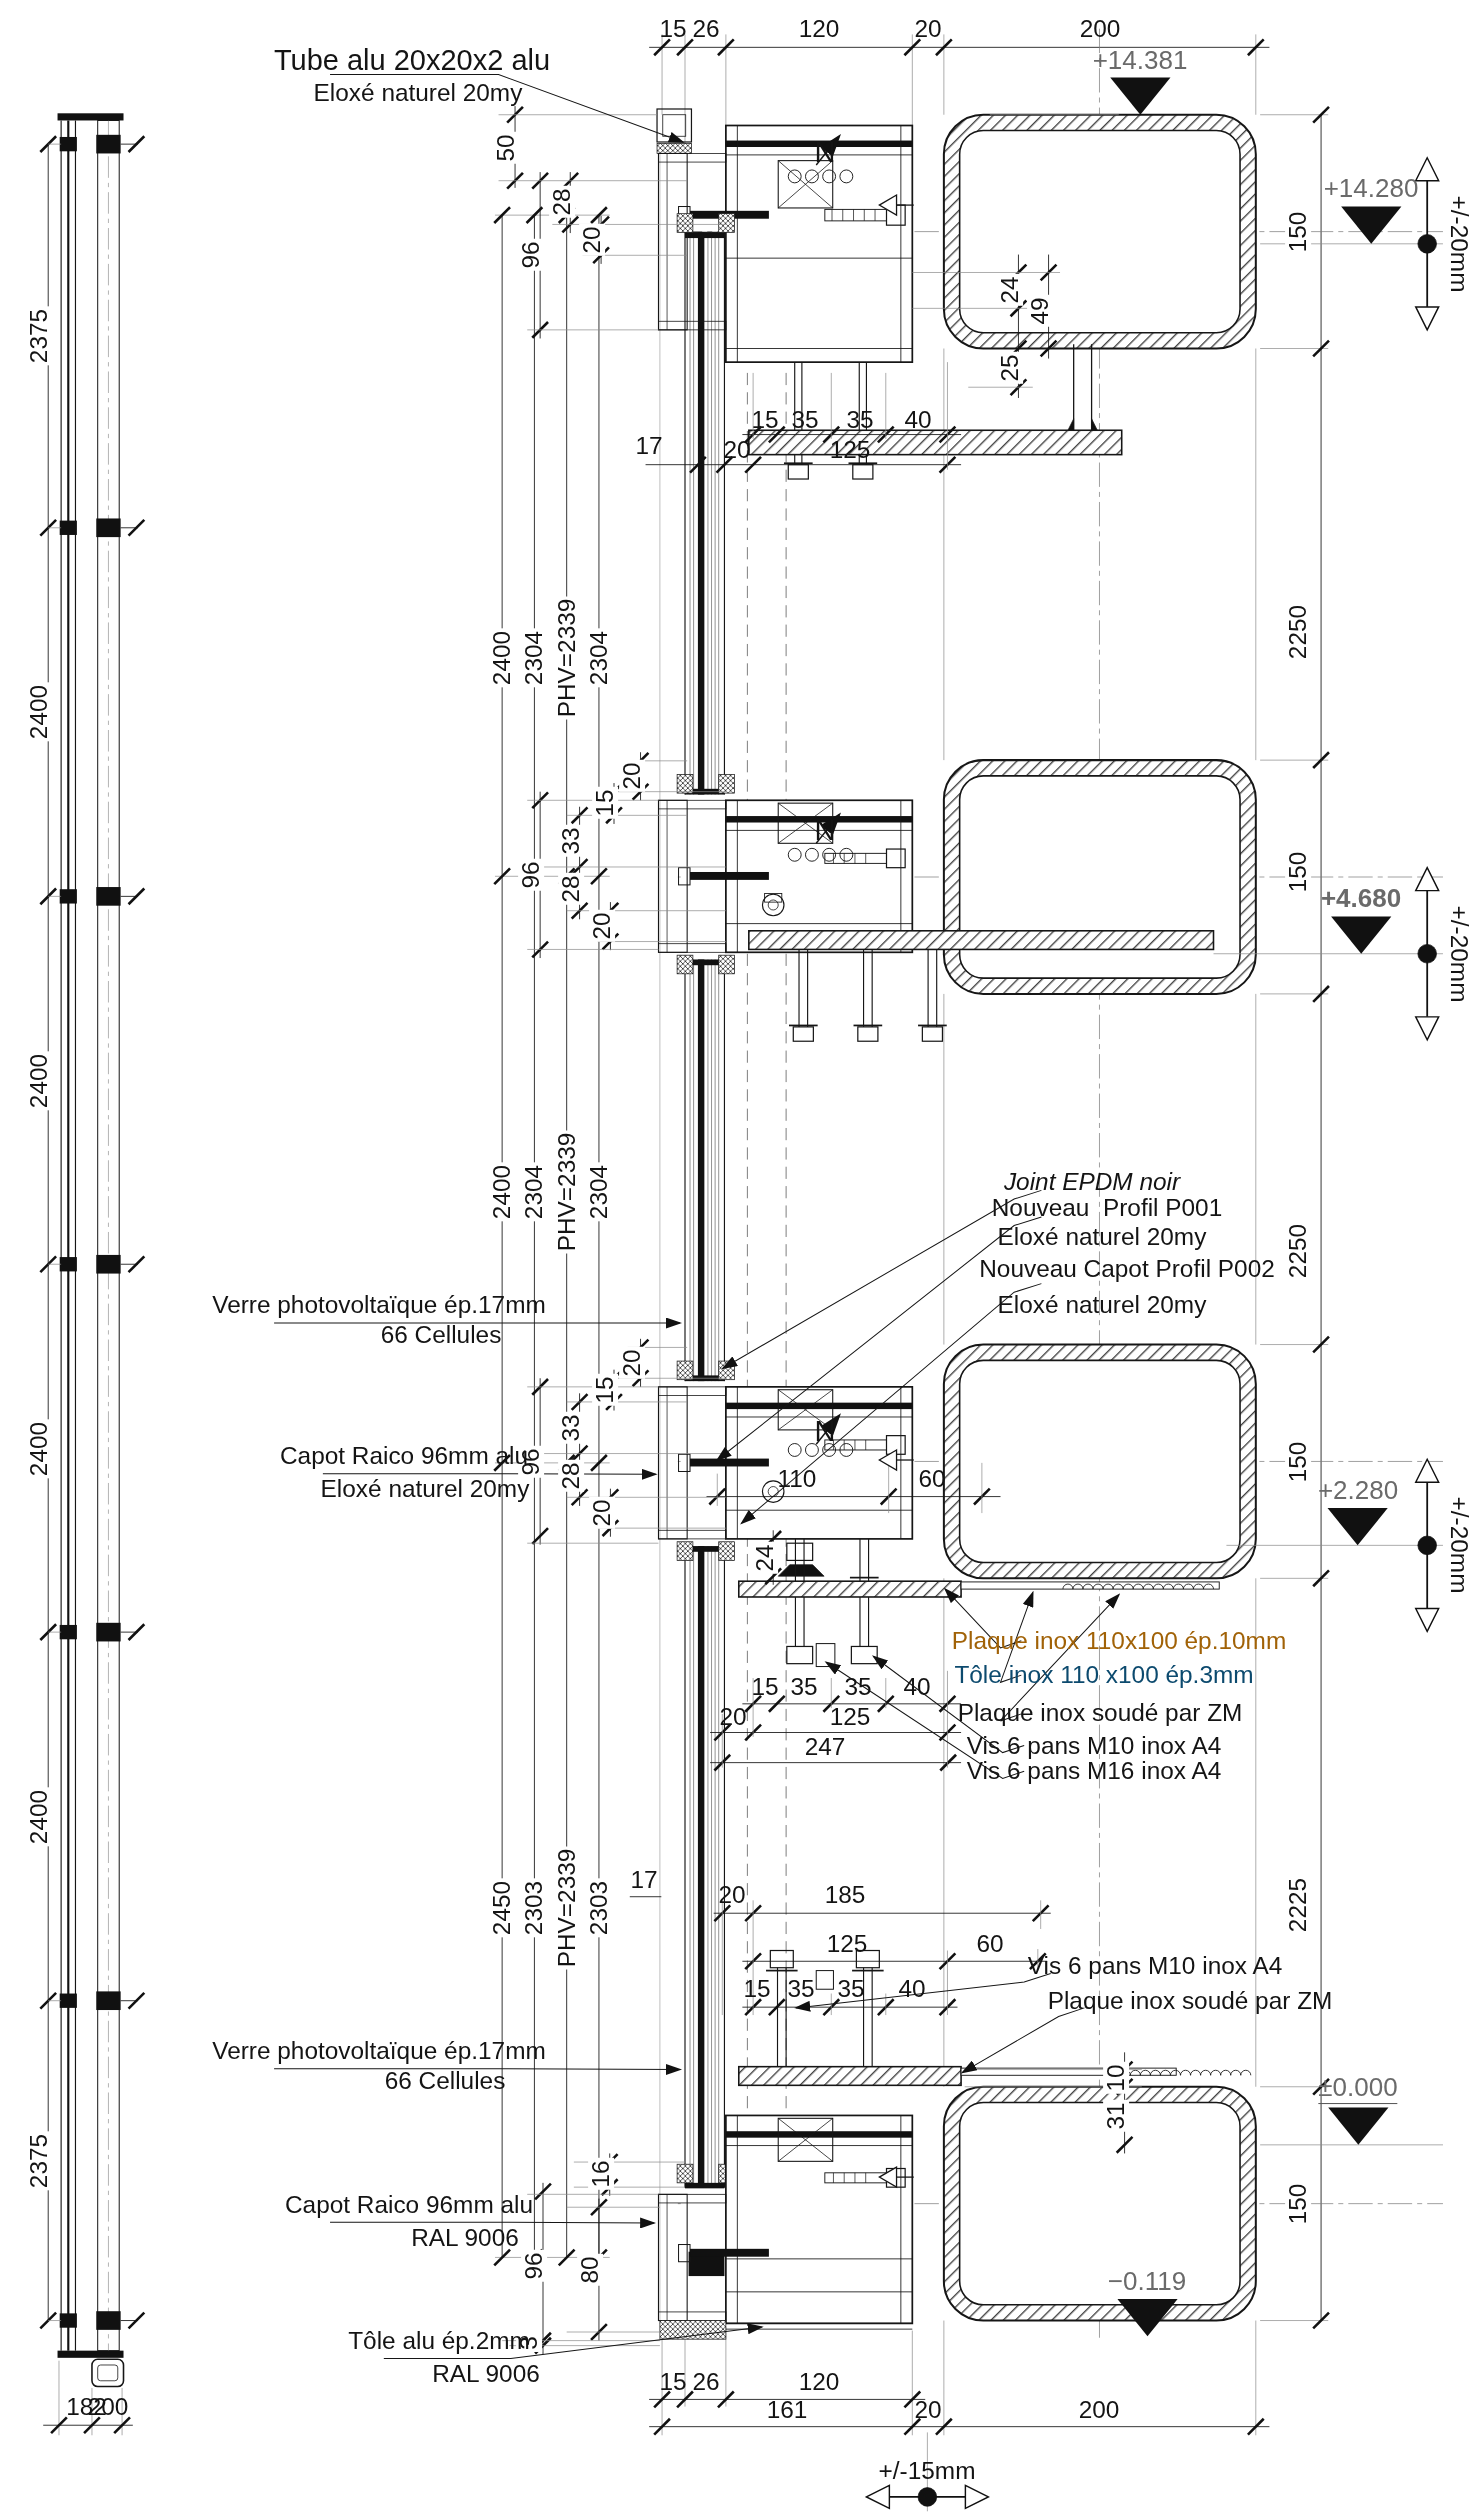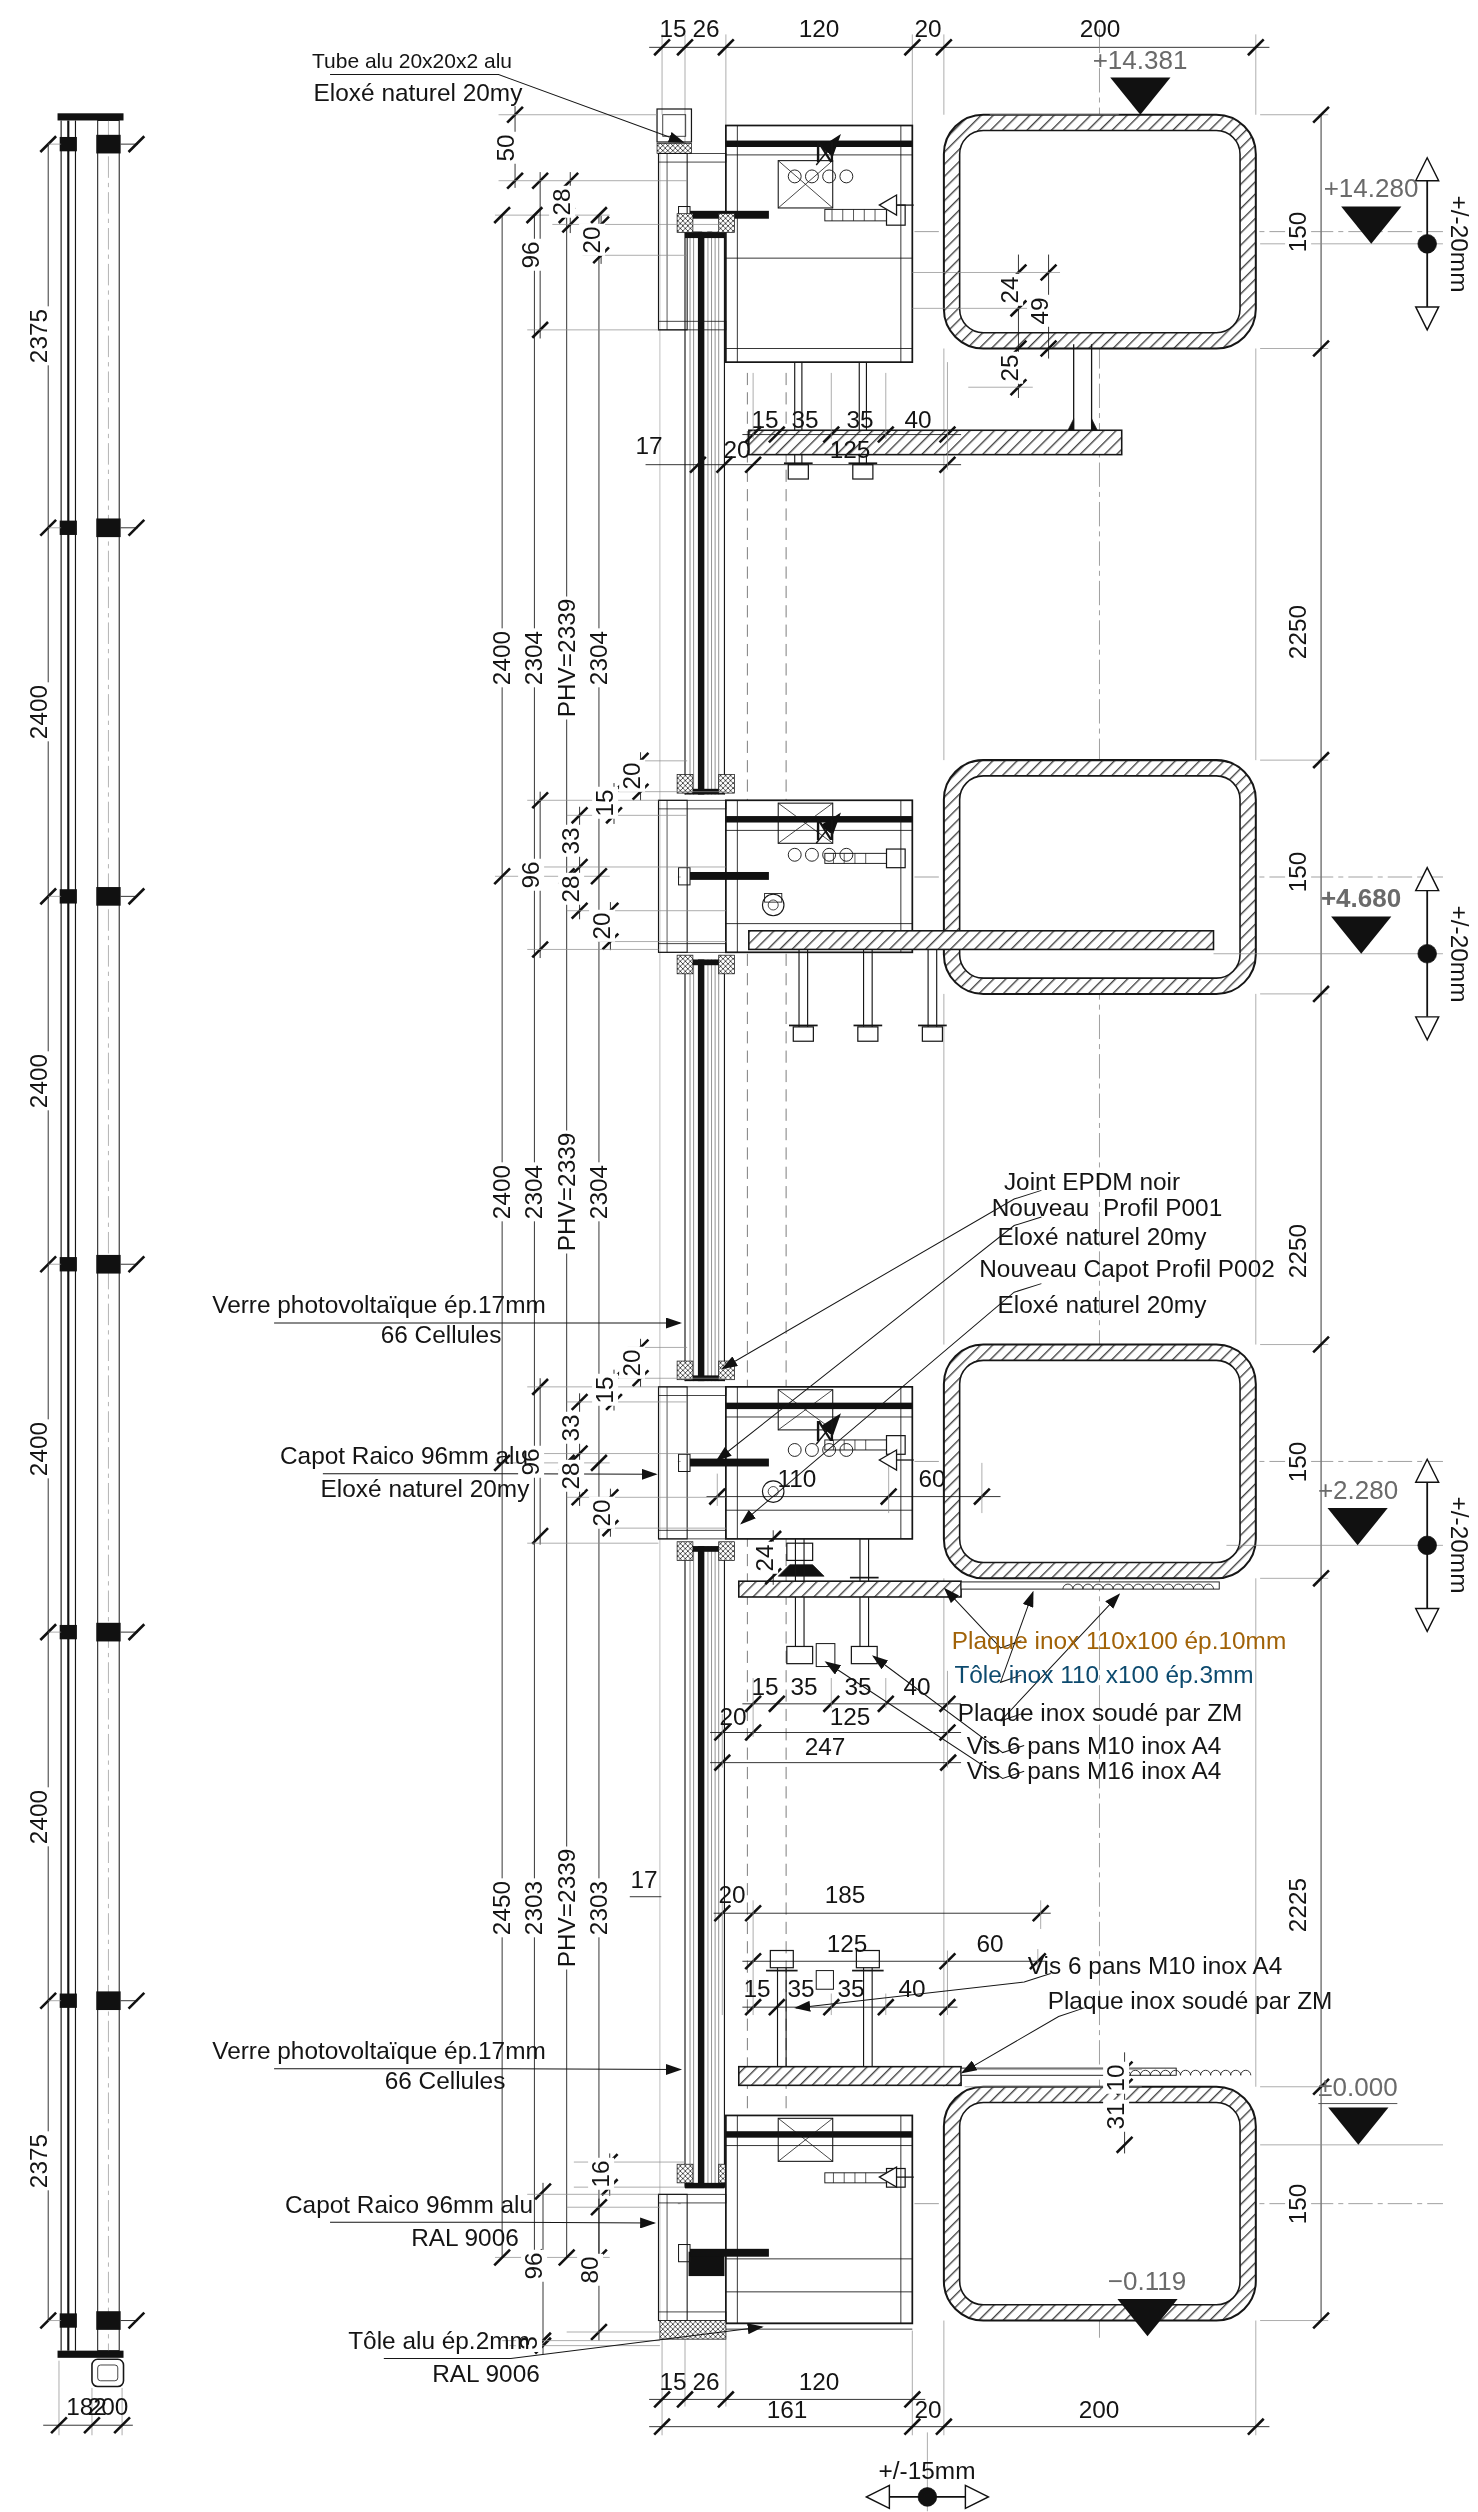--- a/index.html
+++ b/index.html
@@ -788,27 +788,27 @@
     <div class="t" style="left: 928px; top: 2410px; font-size: 24.4px; color: rgb(20, 20, 20); transform: translate(-50%, -50%);">20</div>
     <div class="t" style="left: 1099px; top: 2410px; font-size: 24.4px; color: rgb(20, 20, 20); transform: translate(-50%, -50%);">200</div>
     <div class="t bg" style="left: 39px; top: 336px; font-size: 24.4px; color: rgb(20, 20, 20); transform: translate(-50%, -50%) rotate(-90deg);">2375</div>
     <div class="t bg" style="left: 39px; top: 712px; font-size: 24.4px; color: rgb(20, 20, 20); transform: translate(-50%, -50%) rotate(-90deg);">2400</div>
     <div class="t bg" style="left: 39px; top: 1081px; font-size: 24.4px; color: rgb(20, 20, 20); transform: translate(-50%, -50%) rotate(-90deg);">2400</div>
     <div class="t bg" style="left: 39px; top: 1449px; font-size: 24.4px; color: rgb(20, 20, 20); transform: translate(-50%, -50%) rotate(-90deg);">2400</div>
     <div class="t bg" style="left: 39px; top: 1817px; font-size: 24.4px; color: rgb(20, 20, 20); transform: translate(-50%, -50%) rotate(-90deg);">2400</div>
     <div class="t bg" style="left: 39px; top: 2161px; font-size: 24.4px; color: rgb(20, 20, 20); transform: translate(-50%, -50%) rotate(-90deg);">2375</div>
     <div class="t" style="left: 79px; top: 2407px; font-size: 24.4px; color: rgb(20, 20, 20); transform: translate(-50%, -50%); padding-left: 15px;">182</div>
     <div class="t" style="left: 108px; top: 2407px; font-size: 24.4px; color: rgb(20, 20, 20); transform: translate(-50%, -50%);">200</div>
-    <div class="t" style="left: 412px; top: 60px; font-size: 21px; color: rgb(20, 20, 20); transform: translate(-50%, -50%);">Tube alu 20x20x2 alu</div>
+    <div class="t" style="left: 412px; top: 60px; font-size: 29px; color: rgb(20, 20, 20); transform: translate(-50%, -50%);">Tube alu 20x20x2 alu</div>
     <div class="t" style="left: 418px; top: 93px; font-size: 24.4px; color: rgb(20, 20, 20); transform: translate(-50%, -50%);">Eloxé naturel 20my</div>
     <div class="t" style="left: 379px; top: 1305px; font-size: 24.4px; color: rgb(20, 20, 20); transform: translate(-50%, -50%);">Verre photovoltaïque ép.17mm</div>
     <div class="t" style="left: 441px; top: 1335px; font-size: 24.4px; color: rgb(20, 20, 20); transform: translate(-50%, -50%);">66 Cellules</div>
     <div class="t" style="left: 404px; top: 1456px; font-size: 24.4px; color: rgb(20, 20, 20); transform: translate(-50%, -50%);">Capot Raico 96mm alu</div>
     <div class="t" style="left: 425px; top: 1489px; font-size: 24.4px; color: rgb(20, 20, 20); transform: translate(-50%, -50%);">Eloxé naturel 20my</div>
-    <div class="t" style="left: 1092px; top: 1182px; font-size: 24.4px; color: rgb(20, 20, 20); transform: translate(-50%, -50%);">Joint EPDM noir</div>
+    <div class="t" style="left: 1092px; top: 1182px; font-size: 24.4px; color: rgb(20, 20, 20); transform: translate(-50%, -50%); font-style: italic;">Joint EPDM noir</div>
     <div class="t" style="left: 1107px; top: 1208px; font-size: 24.4px; color: rgb(20, 20, 20); transform: translate(-50%, -50%);">Nouveau  Profil P001</div>
     <div class="t" style="left: 1102px; top: 1237px; font-size: 24.4px; color: rgb(20, 20, 20); transform: translate(-50%, -50%);">Eloxé naturel 20my</div>
     <div class="t" style="left: 1127px; top: 1269px; font-size: 24.4px; color: rgb(20, 20, 20); transform: translate(-50%, -50%);">Nouveau Capot Profil P002</div>
     <div class="t" style="left: 1102px; top: 1305px; font-size: 24.4px; color: rgb(20, 20, 20); transform: translate(-50%, -50%);">Eloxé naturel 20my</div>
     <div class="t" style="left: 1119px; top: 1641px; font-size: 24.4px; color: #a16207; transform: translate(-50%, -50%); text-align: right;">Plaque inox 110x100 ép.10mm</div>
     <div class="t" style="left: 1104px; top: 1675px; font-size: 24.4px; color: #0c4a6e; transform: translate(-50%, -50%);">Tôle inox 110 x100 ép.3mm</div>
     <div class="t" style="left: 1100px; top: 1713px; font-size: 24.4px; color: rgb(20, 20, 20); transform: translate(-50%, -50%);">Plaque inox soudé par ZM</div>
     <div class="t" style="left: 1094px; top: 1746px; font-size: 24.4px; color: rgb(20, 20, 20); transform: translate(-50%, -50%);">Vis 6 pans M10 inox A4</div>
     <div class="t" style="left: 1094px; top: 1771px; font-size: 24.4px; color: rgb(20, 20, 20); transform: translate(-50%, -50%);">Vis 6 pans M16 inox A4</div>
     <div class="t" style="left: 1155px; top: 1966px; font-size: 24.4px; color: rgb(20, 20, 20); transform: translate(-50%, -50%);">Vis 6 pans M10 inox A4</div>

